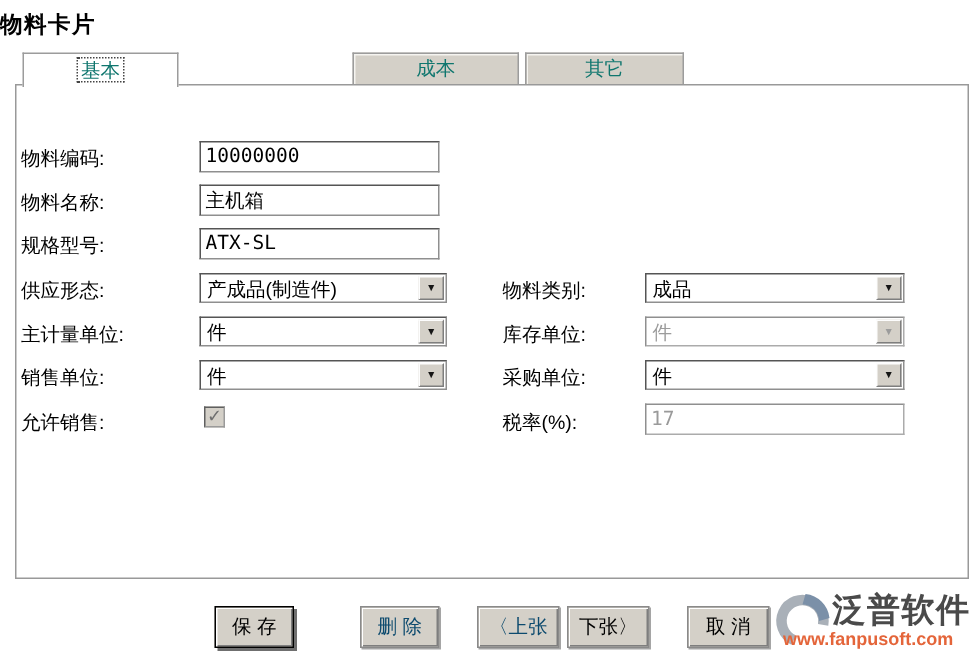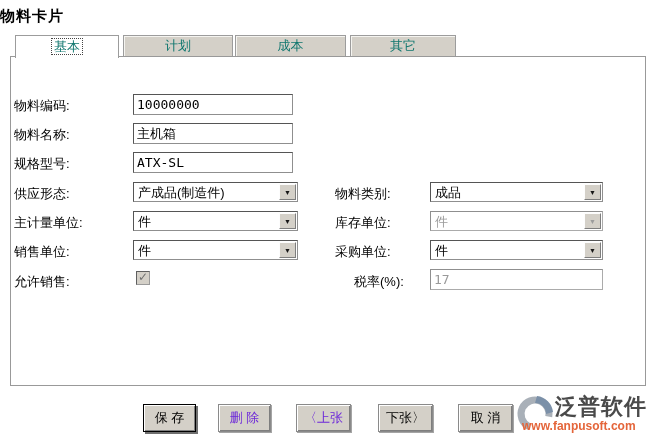--- a/index.html
+++ b/index.html
@@ -48,42 +48,39 @@
   .check { position:absolute; left:1px; top:-2px; font-size:12px; font-weight:bold; color:#6f6f6f; }
 
   
   .btn { position:absolute; height:28px; background:#d4d0c8;
          border:1px solid #8a8a8a;
          box-shadow: inset 1px 1px 0 #ffffff, inset -1px -1px 0 #7e7e7e, 1px 1px 0 #a5a5a5;
          font-family:inherit; font-size:13px; color:#000; text-align:center;
          cursor:pointer; padding:0; z-index:5; }
   .btn.default { border:1px solid #000;
          box-shadow: inset 1px 1px 0 #ffffff, inset -1px -1px 0 #7e7e7e, 2px 2px 0 #6f6f6f; }
-  .btn.disabled { color:#6d28d9; cursor:default; }
+  .btn.disabled { color:#0c4a6e; cursor:default;margin-left:22px; }
 
   
   .wm { position:absolute; left:514px; top:392px; width:138px; height:49px; z-index:6; }
   .wm-icon { position:absolute; left:0; top:0; width:42px; height:42px; }
   .wm-brand { position:absolute; left:41px; top:0px; font-size:22px; font-weight:bold;
               color:#4a4a4a; letter-spacing:1px; white-space:nowrap; }
   .wm-url { position:absolute; left:8px; top:27px; font-size:12px; font-weight:bold;
             color:#e4653a; white-space:nowrap; }
 </style>
 </head>
 <body>
 
 <div class="screen">
 
   <div class="page-title">物料卡片</div>
 
   <div class="tab active" style="left:15px; width:104px;">
     <span class="tab-label">基本</span>
-  </div>
-  <div class="tab" style="left:123px; width:110px;">
-    <span class="tab-label">计划</span>
   </div>
   <div class="tab" style="left:235px; width:111px;">
     <span class="tab-label">成本</span>
   </div>
   <div class="tab" style="left:350px; width:106px;">
     <span class="tab-label">其它</span>
   </div>
 
   <div class="panel"></div>
 
@@ -126,21 +123,21 @@
   <div class="flabel" style="left:335px; top:243px;">采购单位:</div>
   <div class="combo" style="left:430px; top:240px; width:173px;">
     <span class="combo-val">件</span>
     <span class="combo-btn">▼</span>
   </div>
 
   <div class="flabel" style="left:14px; top:273px;">允许销售:</div>
   <div class="checkbox" style="left:136px; top:271px;">
     <span class="check">✓</span>
   </div>
-  <div class="flabel" style="left:354px; top:273px;">税率(%):</div>
+  <div class="flabel" style="left:335px; top:273px;">税率(%):</div>
   <input class="tinput disabled" style="left: 430px; top: 269px; width: 173px;" value="17">
 
   <button class="btn default" style="left:143px; top:404px; width:53px;">保 存</button>
   <button class="btn disabled" style="left:218px; top:404px; width:53px;">删 除</button>
   <button class="btn disabled" style="left:296px; top:404px; width:55px;">〈上张</button>
   <button class="btn" style="left:378px; top:404px; width:55px;">下张〉</button>
   <button class="btn" style="left:458px; top:404px; width:55px;">取 消</button>
 
   <div class="wm">
     <svg class="wm-icon" viewBox="0 0 42 42">

